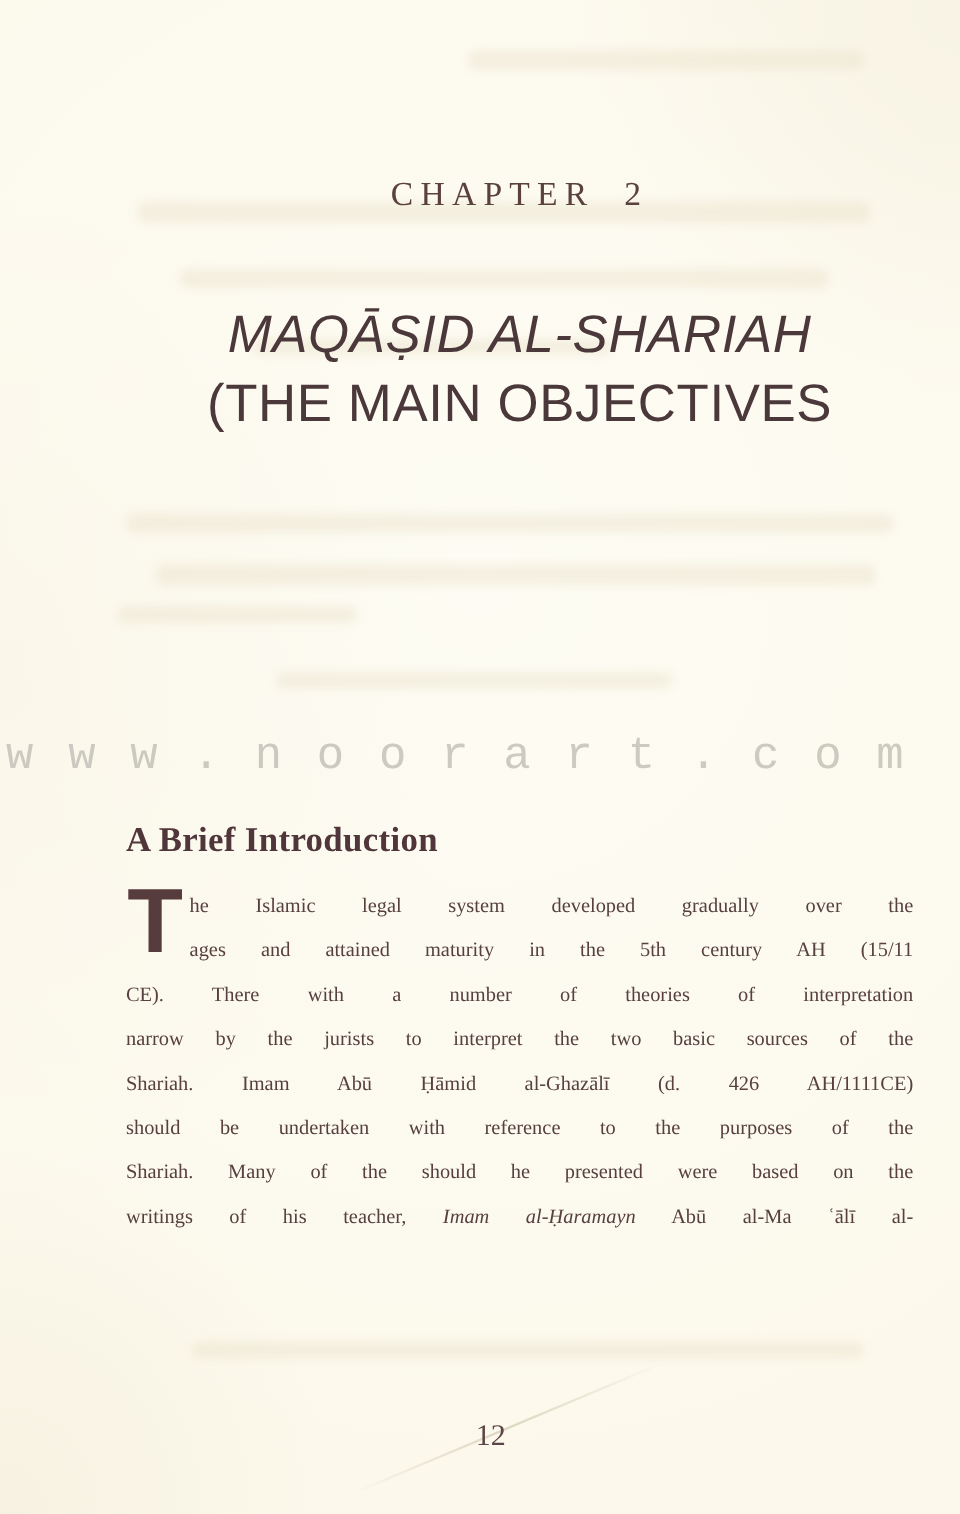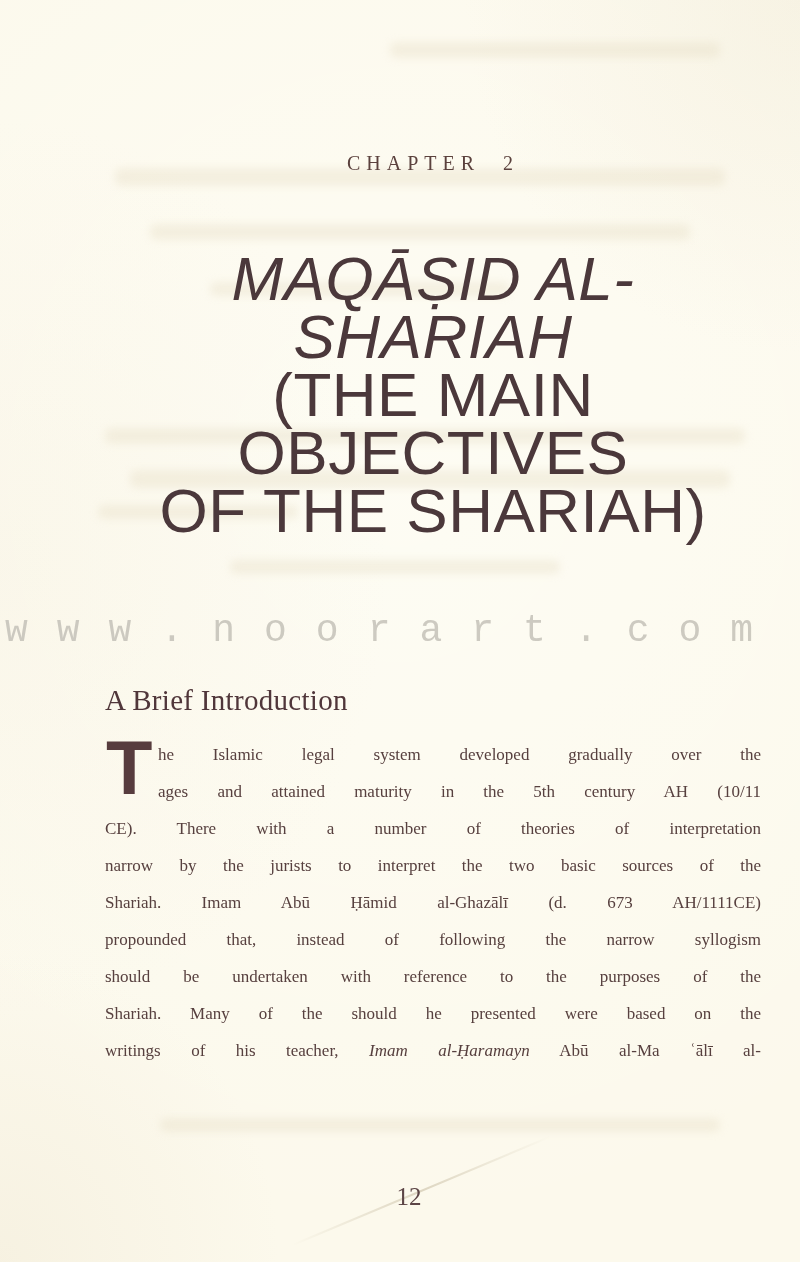--- a/index.html
+++ b/index.html
@@ -22,42 +22,42 @@
   
   .ghost { position:absolute; z-index:0; background:#e6ddc4; opacity:.38; filter:blur(4px); border-radius:6px; }
 
   .crease {
     position:absolute; z-index:0; height:2px;
     background:linear-gradient(90deg, transparent, rgba(205,195,170,.65), transparent);
   }
 
   .chapter {
     position:absolute; z-index:1; left:105px; width:656px; top:146px;
-    text-align:center; font-size:20px; line-height:34px;
+    text-align:center; font-size:28px; line-height:34px;
     letter-spacing:6px; word-spacing:12px; color:#5b413d;
   }
 
   .title {
     position:absolute; z-index:1; left:105px; width:656px; top:250px;
     text-align:center;
     font-family:"Liberation Sans","DejaVu Sans",sans-serif;
-    font-size:62px; line-height:58px; letter-spacing:.5px; color:#4b383b;
+    font-size:44px; line-height:58px; letter-spacing:.5px; color:#4b383b;
   }
   .title-line.italic { font-style:italic; }
 
   .watermark {
     position:absolute; z-index:2; left:0; top:606px; width:800px;
     font-family:"Liberation Mono","DejaVu Sans Mono",monospace;
     font-size:38px; line-height:50px; letter-spacing:29px;
     padding-left:5px; white-space:nowrap; color:#c9c6bd; opacity:.92;
   }
 
   .section-heading {
     position:absolute; z-index:1; left:105px; top:683px; width:656px;
-    font-size:29px; line-height:34px; font-weight:normal;
+    font-size:29px; line-height:34px; font-weight:bold;
     letter-spacing:.3px; color:#50363a;
   }
 
   .dropcap {
     position:absolute; z-index:1; left:106px; top:730px;
     font-family:"Liberation Sans","DejaVu Sans",sans-serif;
     font-weight:bold; font-size:76px; line-height:1; color:#573c3e;
   }
 
   .paragraph {
@@ -87,36 +87,34 @@
   <div class="ghost" style="left:98px;  top:505px; width:200px; height:14px;"></div>
   <div class="ghost" style="left:230px; top:560px; width:330px; height:14px;"></div>
   <div class="ghost" style="left:160px; top:1118px; width:560px; height:14px;"></div>
   <div class="crease" style="left:281px; top:1190px; width:280px; transform:rotate(-22.8deg);"></div>
 
   <div class="chapter">CHAPTER 2</div>
 
   <div class="title">
     <div class="title-line italic">MAQĀṢID AL-SHARIAH</div>
     <div class="title-line">(THE MAIN OBJECTIVES</div>
-    <div class="title-line">OF THE SHARIAH)</div>
   </div>
 
   <div class="watermark">www.noorart.com</div>
 
   <div class="section-heading">A Brief Introduction</div>
 
   <div class="dropcap">T</div>
 
   <div class="paragraph">
       <div class="pline indent"><span>he Islamic legal system developed gradually over the</span></div>
-      <div class="pline indent"><span>ages and attained maturity in the 5th century AH (10/11</span></div>
+      <div class="pline indent"><span>ages and attained maturity in the 5th century AH (15/11</span></div>
       <div class="pline"><span>CE). There with a number of theories of interpretation</span></div>
       <div class="pline"><span>narrow by the jurists to interpret the two basic sources of the</span></div>
-      <div class="pline"><span>Shariah. Imam Abū Ḥāmid al-Ghazālī (d. 673 AH/1111CE)</span></div>
-      <div class="pline"><span>propounded that, instead of following the narrow syllogism</span></div>
+      <div class="pline"><span>Shariah. Imam Abū Ḥāmid al-Ghazālī (d. 426 AH/1111CE)</span></div>
       <div class="pline"><span>should be undertaken with reference to the purposes of the</span></div>
       <div class="pline"><span>Shariah. Many of the should he presented were based on the</span></div>
       <div class="pline"><span>writings of his teacher, </span><span class="it">Imam al-Ḥaramayn</span><span> Abū al-Ma ʿālī al-</span></div>
     </div>
 
   <div class="page-number">12</div>
 
 </div>
 
 </body></html>

